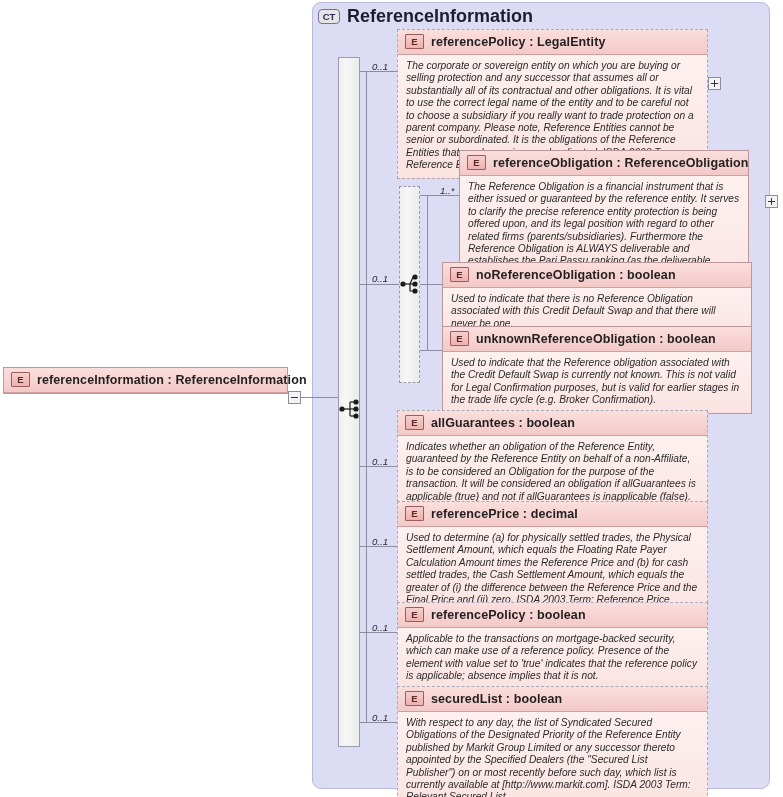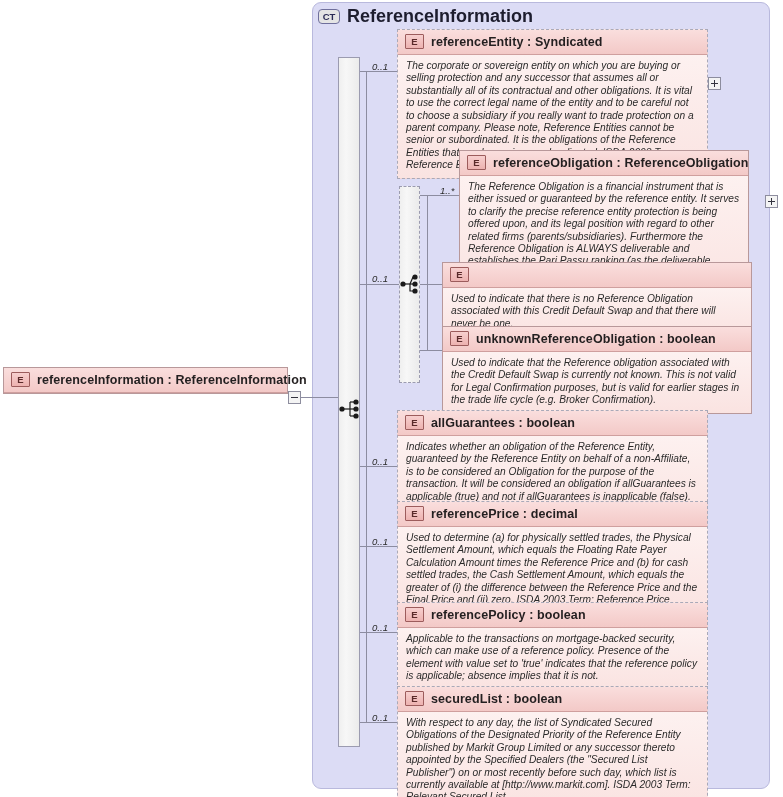--- a/index.html
+++ b/index.html
@@ -159,21 +159,21 @@
 </div>
 
 <div class="ln v" style="left:366px; top:71px; height:651px;"></div>
 
 <div class="ln h" style="left:360px; top:71px; width:37px;"></div>
 <div class="card" style="left:372px; top:61px;">0..1</div>
 
 <div class="elembox optional" style="left:397px; top:29px; width:311px;">
   <div class="eb-head">
     <span class="eb-badge">E</span>
-    <span class="eb-title">referenceEntity : Syndicated</span>
+    <span class="eb-title">referencePolicy : LegalEntity</span>
   </div>
   <div class="eb-doc">The corporate or sovereign entity on which you are buying or selling protection and any successor that assumes all or substantially all of its contractual and other obligations. It is vital to use the correct legal name of the entity and to be careful not to choose a subsidiary if you really want to trade protection on a parent company. Please note, Reference Entities cannot be senior or subordinated. It is the obligations of the Reference Entities that can be senior or subordinated. ISDA 2003 Term: Reference Entity</div>
 </div>
 <div class="expander plus" style="left:708px; top:77px;"></div>
 
 <div class="ln h" style="left:360px; top:284px; width:39px;"></div>
 <div class="card" style="left:372px; top:273px;">0..1</div>
 
 <div class="groupbar cho" style="left:399px; top:186px; width:21px; height:197px;"></div>
 
@@ -202,20 +202,21 @@
   </div>
   <div class="eb-doc">The Reference Obligation is a financial instrument that is either issued or guaranteed by the reference entity. It serves to clarify the precise reference entity protection is being offered upon, and its legal position with regard to other related firms (parents/subsidiaries). Furthermore the Reference Obligation is ALWAYS deliverable and establishes the Pari Passu ranking (as the deliverable bonds must rank equal to the reference obligation). ISDA 2003 Term: Reference Obligation</div>
 </div>
 <div class="expander plus" style="left:765px; top:195px;"></div>
 
 <div class="ln h" style="left:420px; top:284px; width:22px;"></div>
 
 <div class="elembox required" style="left:442px; top:262px; width:310px;">
   <div class="eb-head">
     <span class="eb-badge">E</span>
+    <span class="eb-title">noReferenceObligation : boolean</span>
   </div>
   <div class="eb-doc">Used to indicate that there is no Reference Obligation associated with this Credit Default Swap and that there will never be one.</div>
 </div>
 
 <div class="ln h" style="left:420px; top:350px; width:22px;"></div>
 
 <div class="elembox required" style="left:442px; top:326px; width:310px;">
   <div class="eb-head">
     <span class="eb-badge">E</span>
     <span class="eb-title">unknownReferenceObligation : boolean</span>

